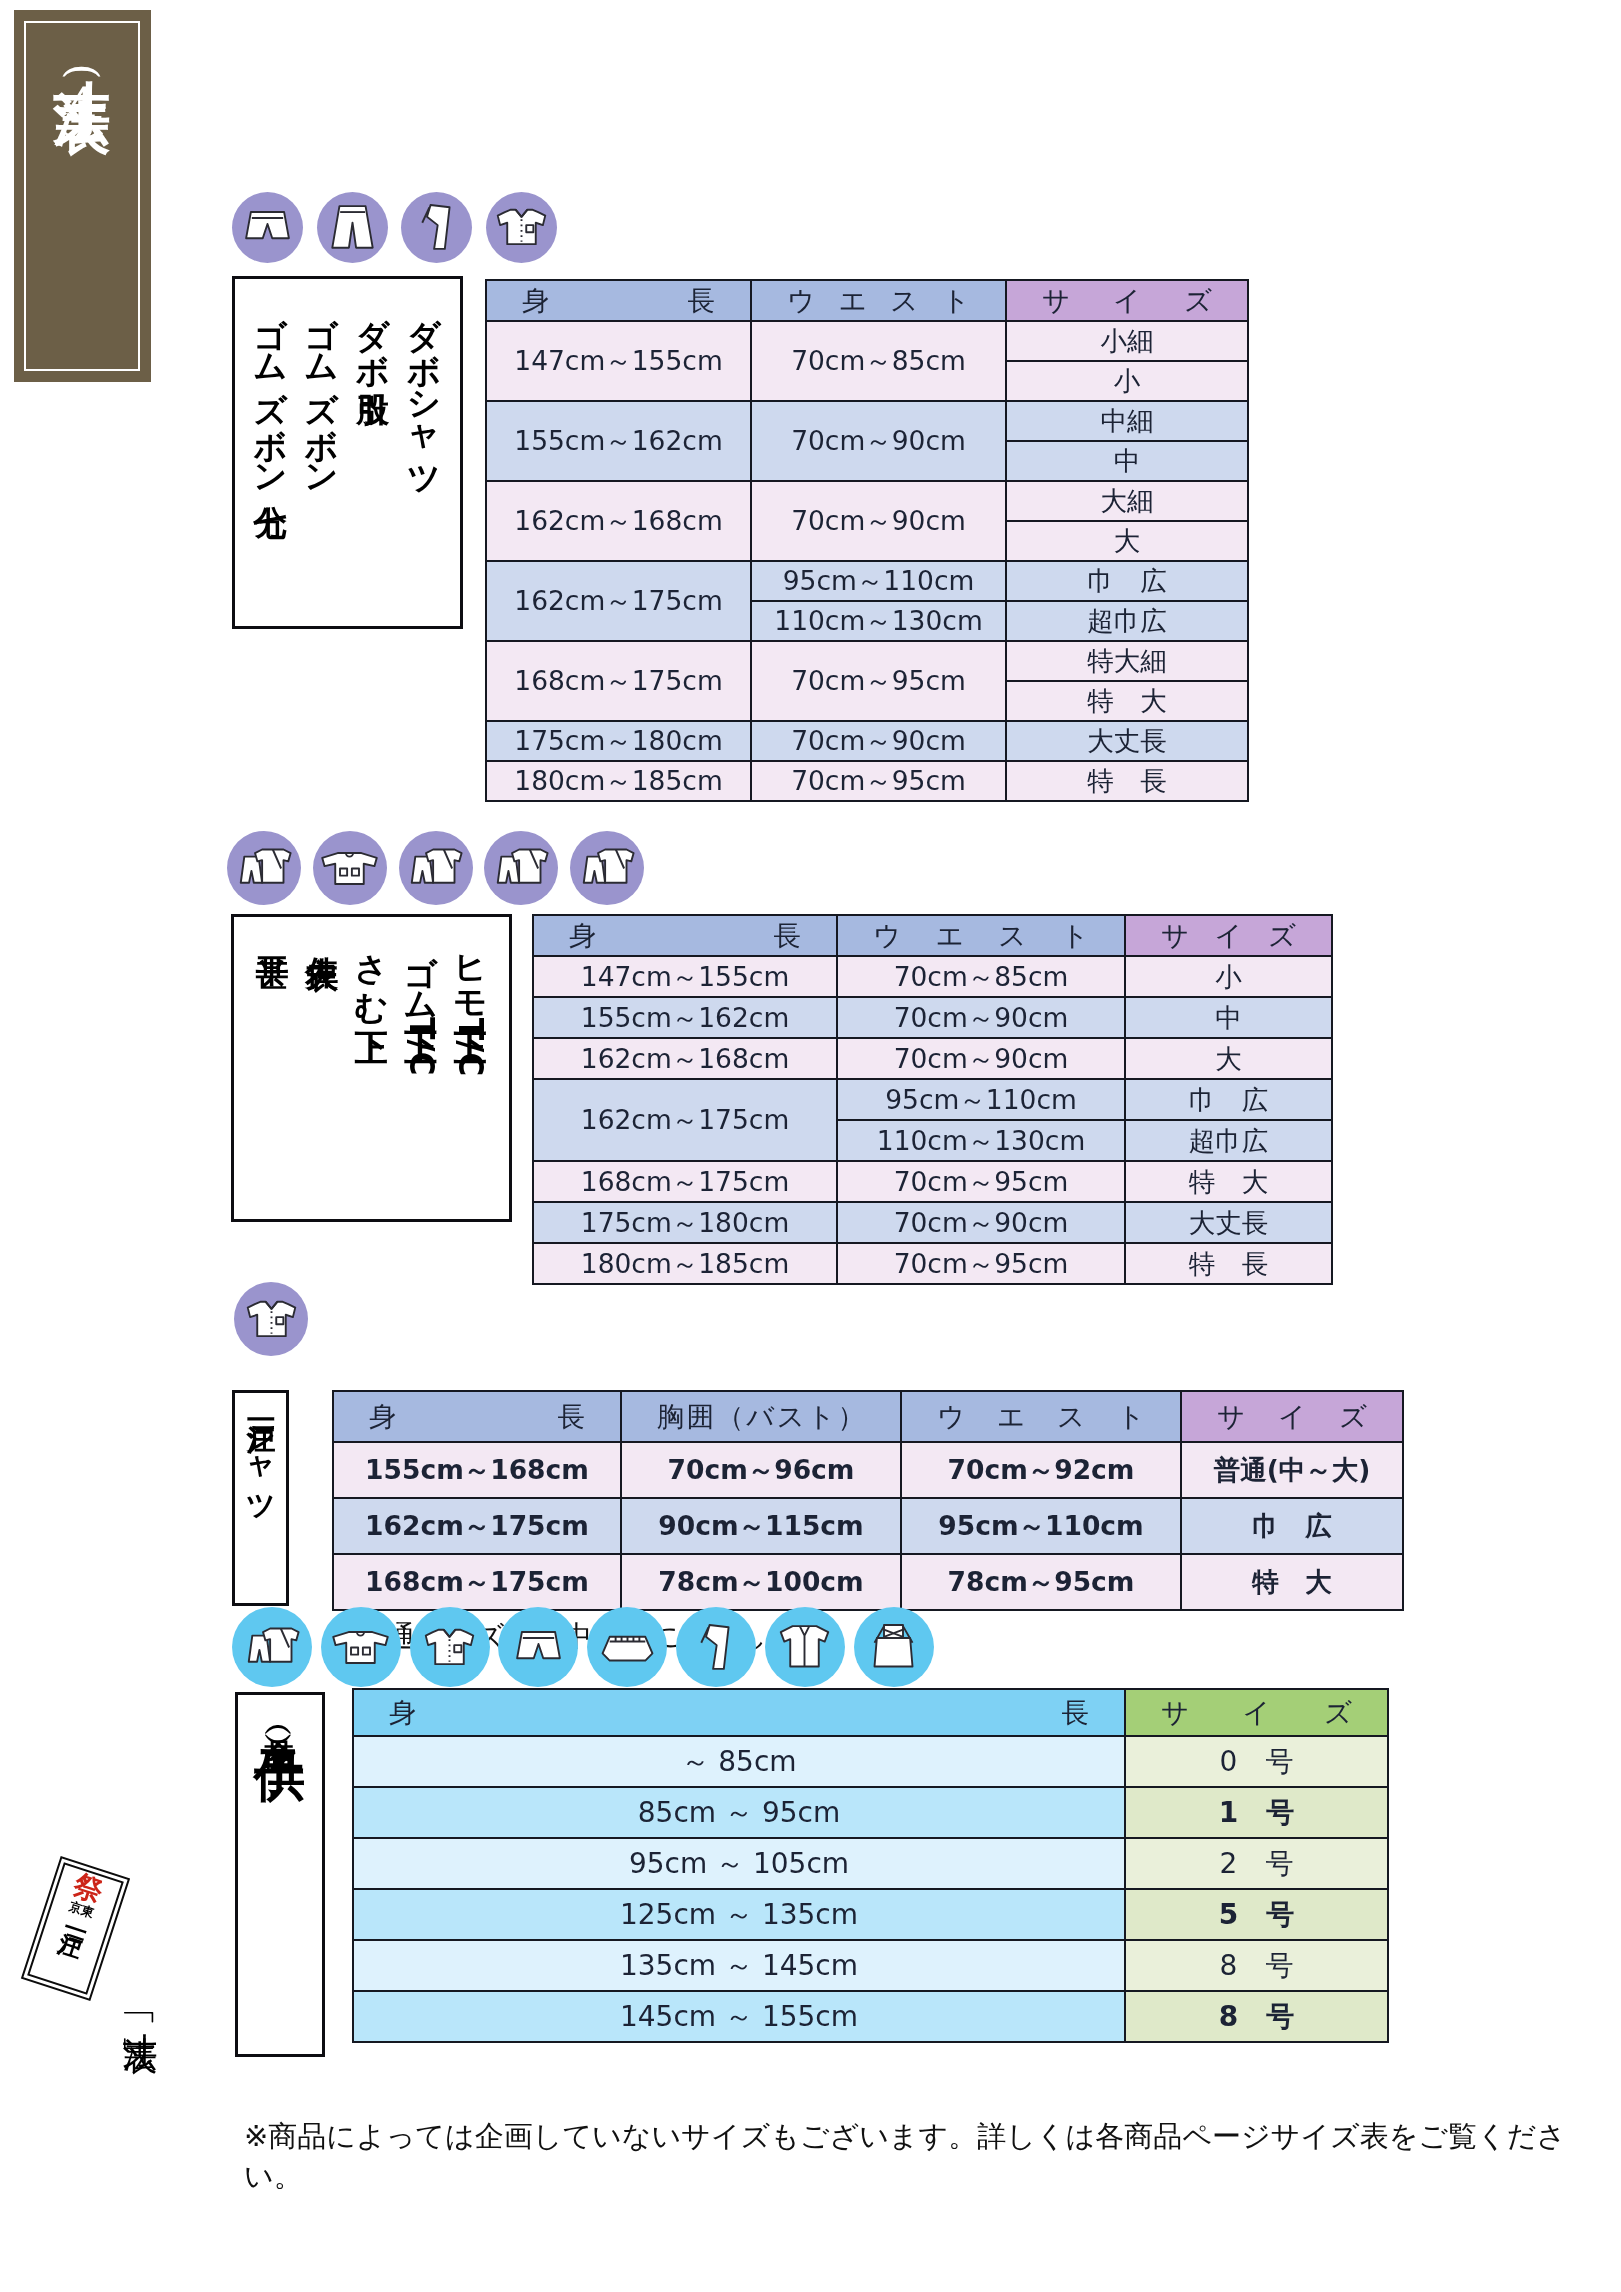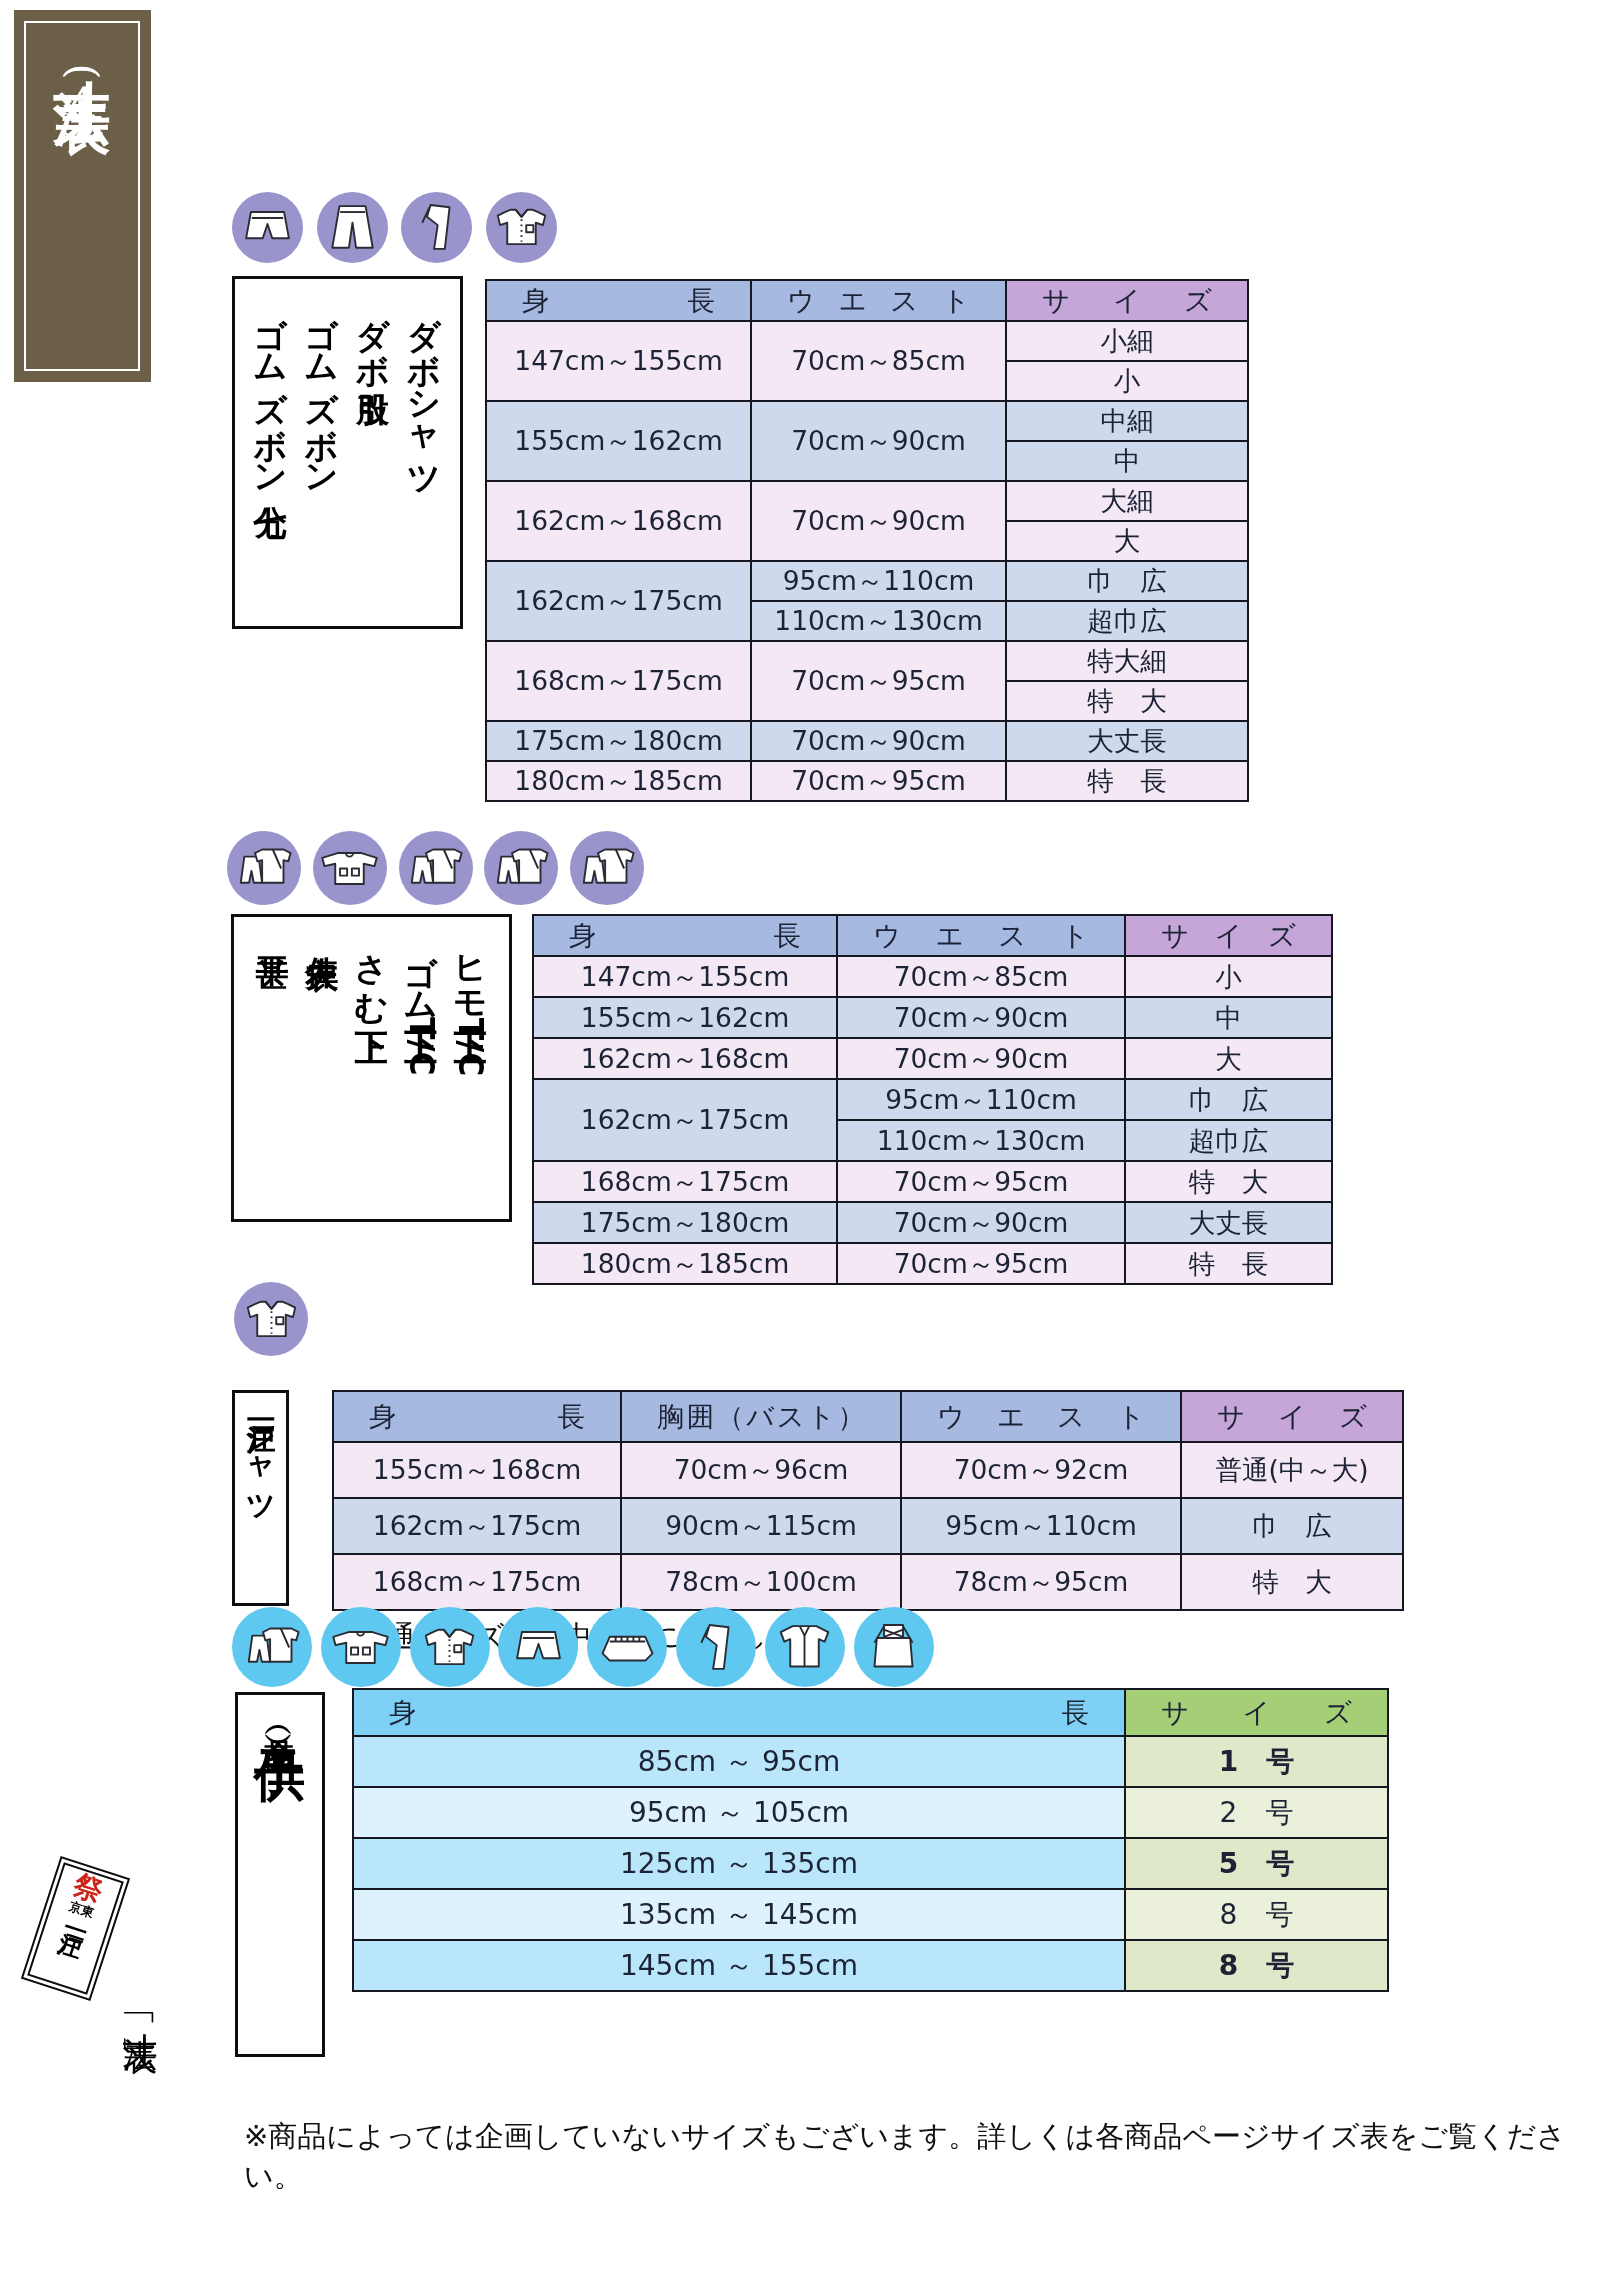--- a/index.html
+++ b/index.html
@@ -62,21 +62,21 @@
   tr.blue td{background:#ced9ee;}
   td.bl1{background:#def2fd;}
   td.bl2{background:#b9e6fa;margin-left:20px;}
   td.gr1{background:#eaf0da;}
   td.gr2{background:#dfe9c9;font-weight:bold;}
   .t1{left:485px;top:279px;width:762px;}
   .t1 thead tr{height:41px;}  .t1 tbody tr{height:40px;}
   .t2{left:532px;top:914px;width:799px;}
   .t2 thead tr{height:41px;}  .t2 tbody tr{height:41px;}
   .t3{left:332px;top:1390px;width:1071px;}
-  .t3 thead tr{height:51px;}  .t3 tbody tr{height:56px;}
+  .t3 thead tr{height:51px;}  .t3 tbody tr{height:56px;font-weight:bold;}
   .t4{left:352px;top:1688px;width:1035px;}
   .t4 thead tr{height:47px;}  .t4 tbody tr{height:51px;}
   .t4 td{font-size:28px;}
 
   
   .note{position:absolute;font-size:29px;color:#111;}
   .note3{left:333px;top:1617px;}
   .footnote{left:244px;top:2117px;}
 
   
@@ -457,20 +457,24 @@
         <col style="width: 263px;">
       </colgroup>
       <thead>
         <tr>
           <th class="h-cyan">身長</th>
           <th class="h-green">サイズ</th>
         </tr>
       </thead>
       <tbody>
         <tr class="">
+          <td class="bl1">～ 85cm</td>
+          <td class="gr1">0　号</td>
+        </tr>
+        <tr class="">
           <td class="bl2">85cm ～ 95cm</td>
           <td class="gr2">1　号</td>
         </tr>
         <tr class="">
           <td class="bl1">95cm ～ 105cm</td>
           <td class="gr1">2　号</td>
         </tr>
         <tr class="">
           <td class="bl2">125cm ～ 135cm</td>
           <td class="gr2">5　号</td>

